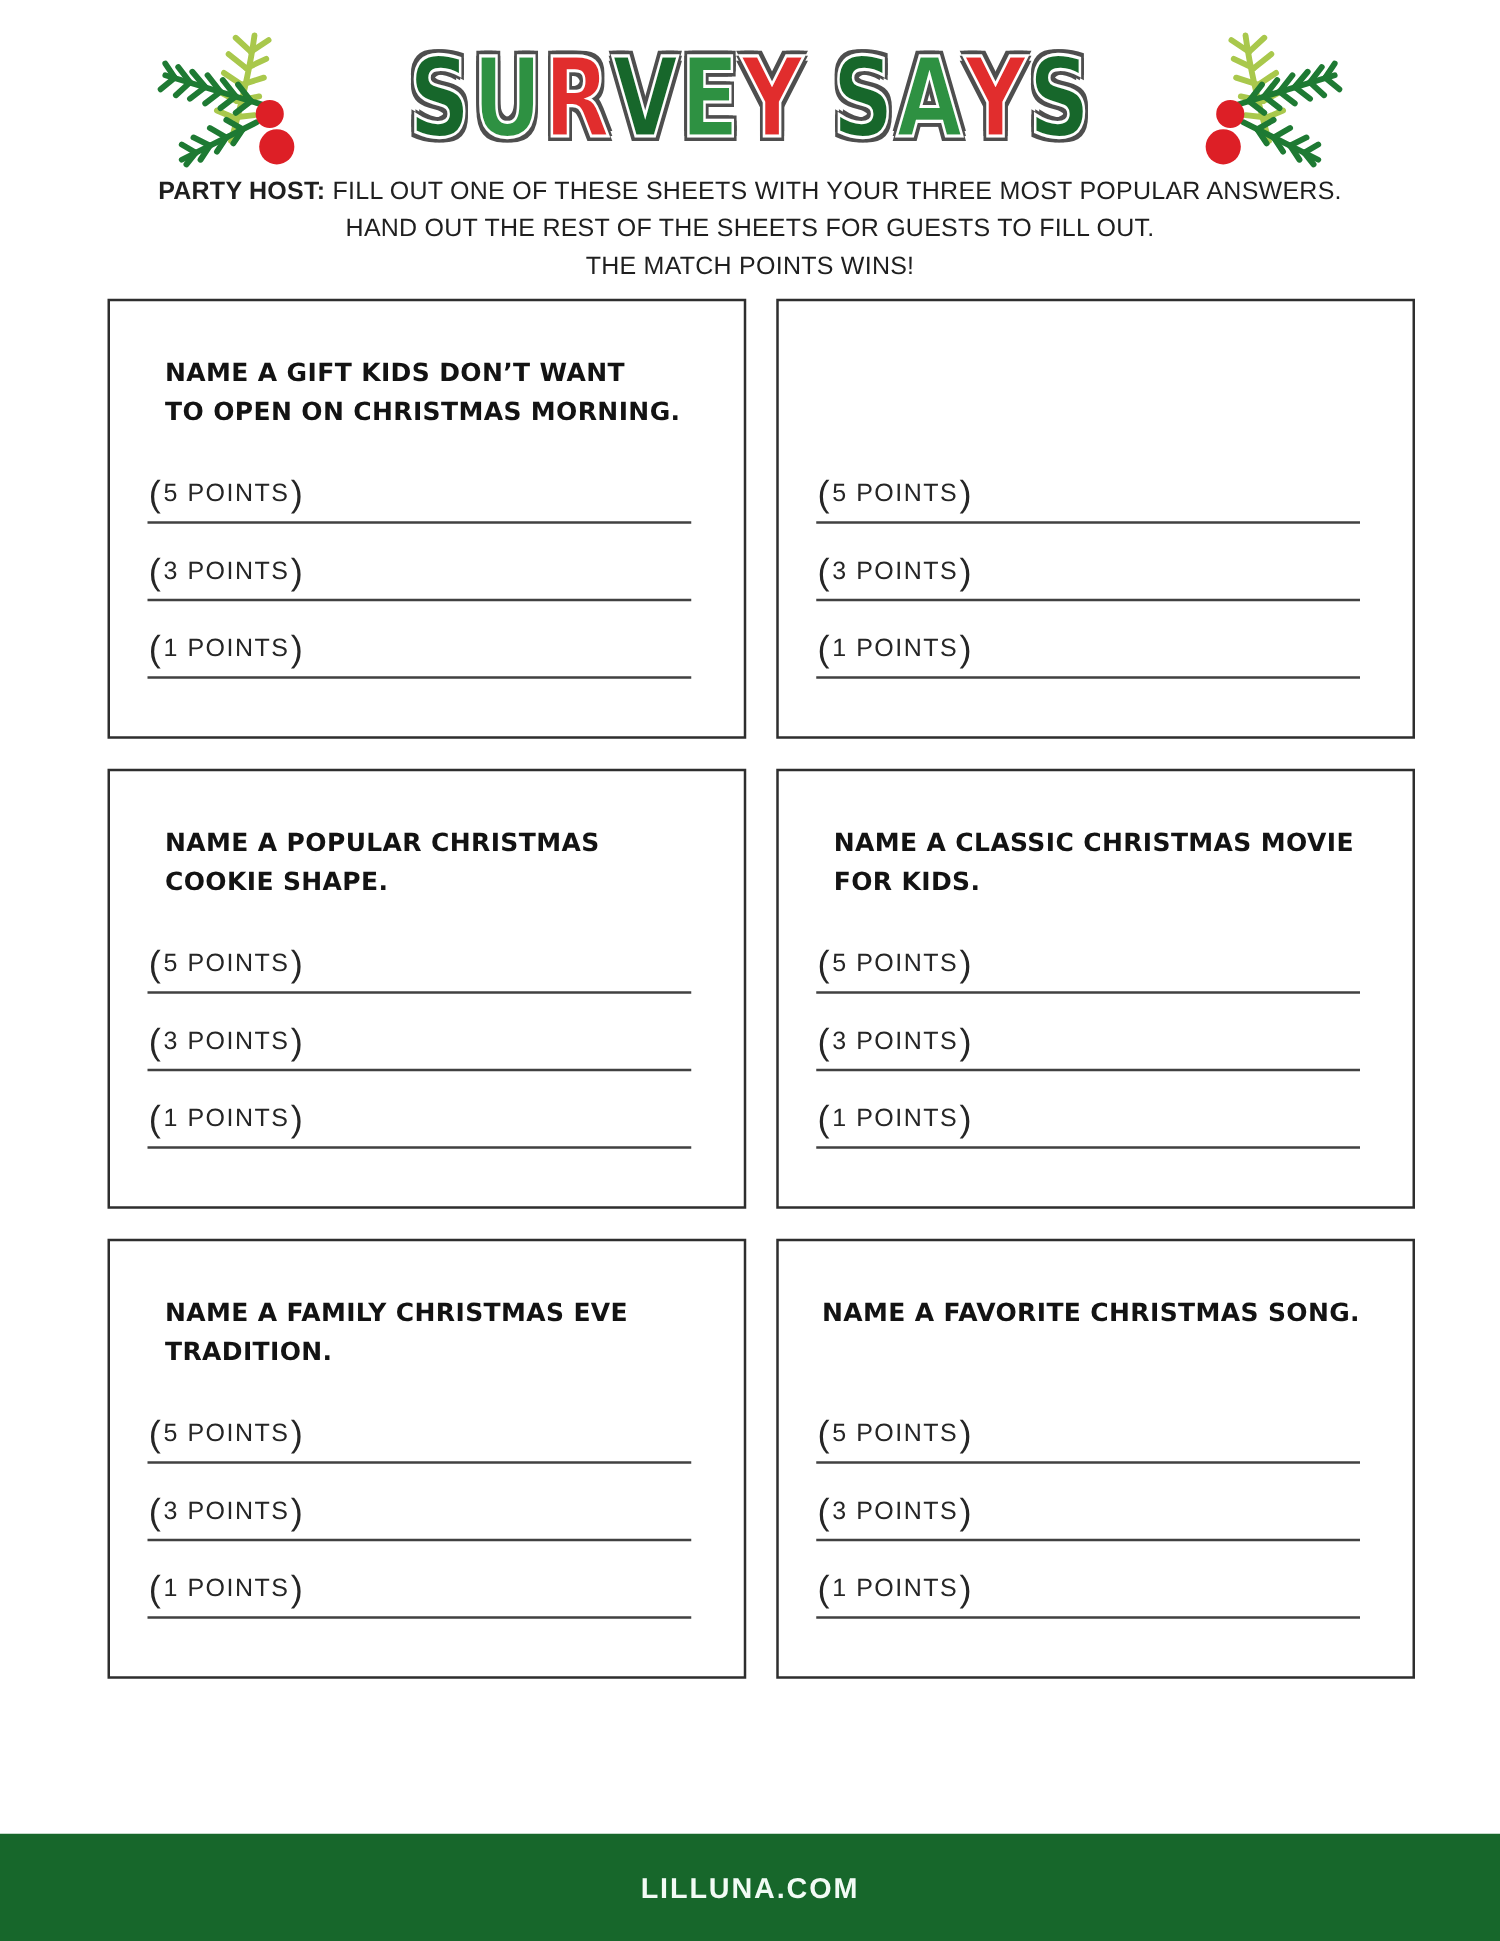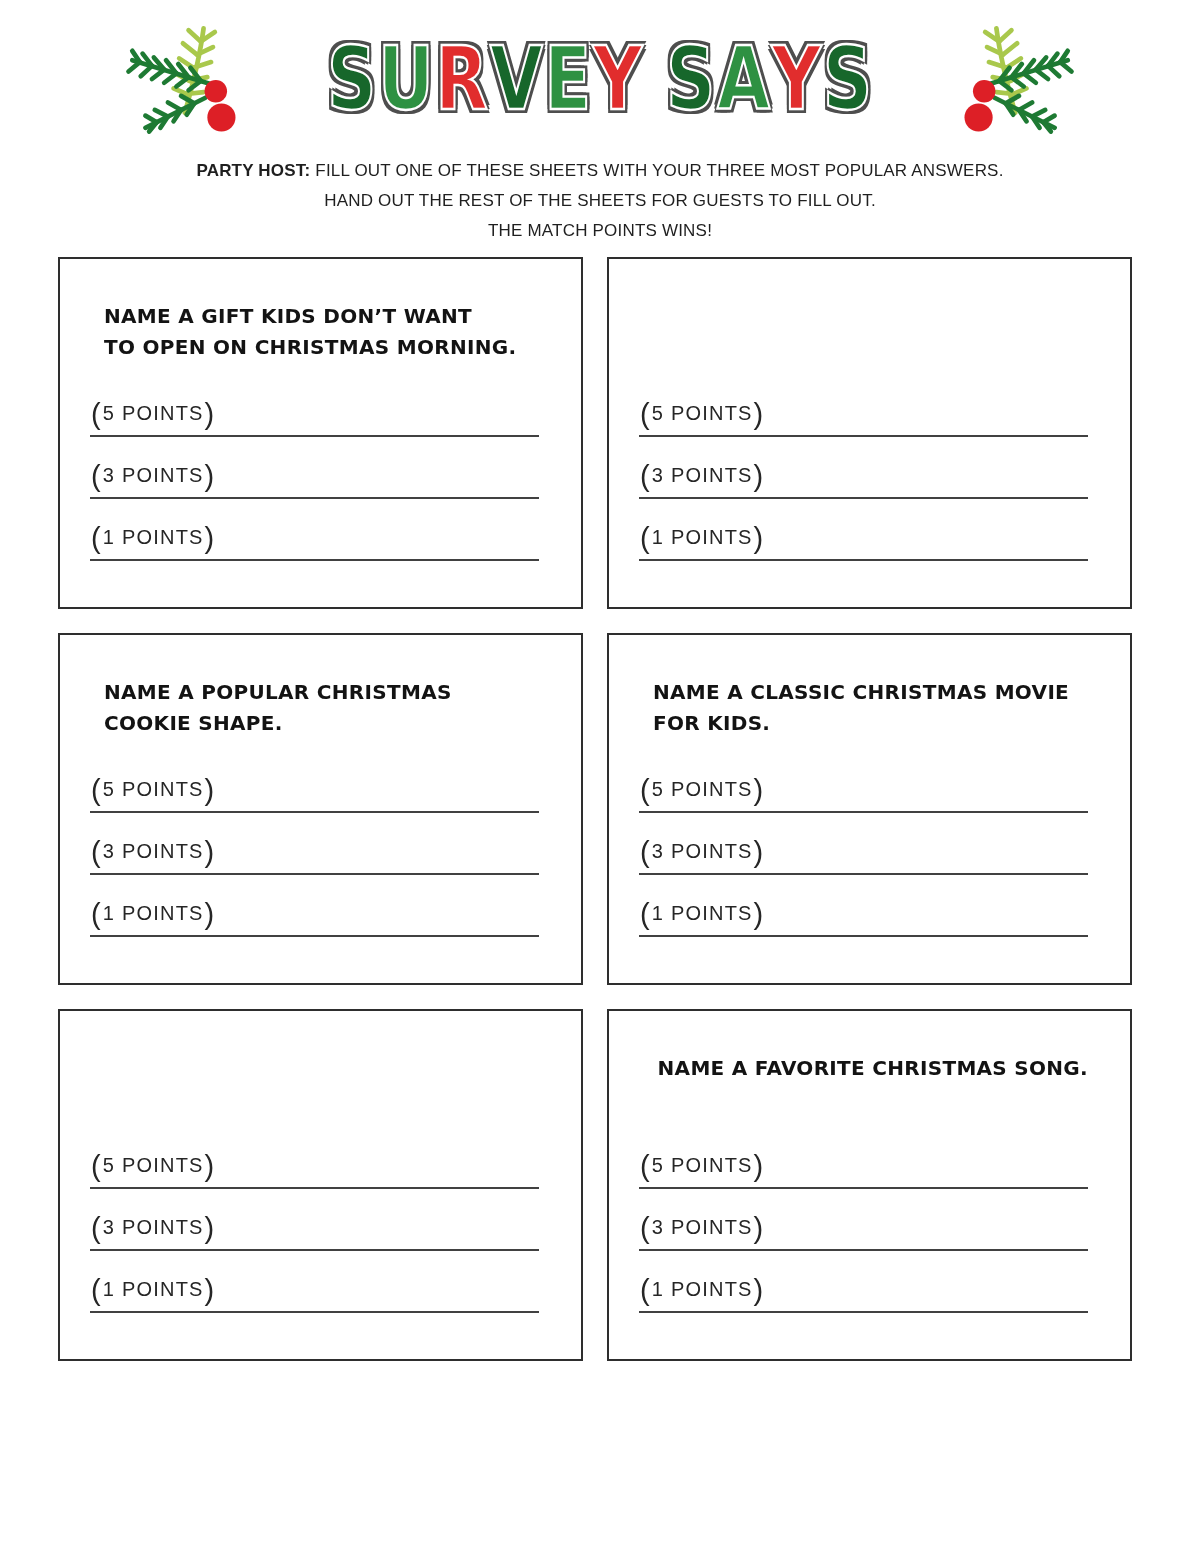--- a/index.html
+++ b/index.html
@@ -46,32 +46,31 @@
       -4px -4px 0 #4e4e4e, 4px -4px 0 #4e4e4e,
       -4px 4px 0 #4e4e4e, 4px 4px 0 #4e4e4e,
       -4px 0 0 #4e4e4e, 4px 0 0 #4e4e4e,
       0 -4px 0 #4e4e4e, 0 4px 0 #4e4e4e;
     margin: 0 1px;
   }
   .title-space { width: 26px; }
 
   
   .instructions {
-    margin-top: 18px;
     text-align: center;
-    font-size: 17px;
+    font-size: 20px;
     line-height: 30px;
     letter-spacing: 0.2px;
     color: #1f1f1f;
   }
   .instructions b { font-weight: bold; }
 
   
   .grid {
-    margin: 11px 68px 0 58px;
+    margin: 11px 68px 0 86px;
     display: grid;
     grid-template-columns: 1fr 1fr;
     column-gap: 24px;
     row-gap: 30px;
     gap: 24px;
   }
   .card {
     height: 352px;
     border: 2px solid #2e2e2e;
     background: #ffffff;
@@ -320,20 +319,22 @@
             </span></div>
           <div class="answer"><span class="pts">
               <span class="paren">(</span>
               <span class="pts-text">1 POINTS</span>
               <span class="paren">)</span>
             </span></div>
         </div>
     </section>
 
     <section class="card">
+      <h2 class="question">NAME A FAMILY CHRISTMAS EVE
+TRADITION.</h2>
       <div class="answers">
           <div class="answer"><span class="pts">
               <span class="paren">(</span>
               <span class="pts-text">5 POINTS</span>
               <span class="paren">)</span>
             </span></div>
           <div class="answer"><span class="pts">
               <span class="paren">(</span>
               <span class="pts-text">3 POINTS</span>
               <span class="paren">)</span>
@@ -361,14 +362,17 @@
             </span></div>
           <div class="answer"><span class="pts">
               <span class="paren">(</span>
               <span class="pts-text">1 POINTS</span>
               <span class="paren">)</span>
             </span></div>
         </div>
     </section>
   </main>
 
+  <footer class="footer" style="background: rgb(23, 103, 43);">
+    <span class="footer-text" style="color: rgb(242, 251, 245);">LILLUNA.COM</span>
+  </footer>
 
 </div>
 
 </body></html>

